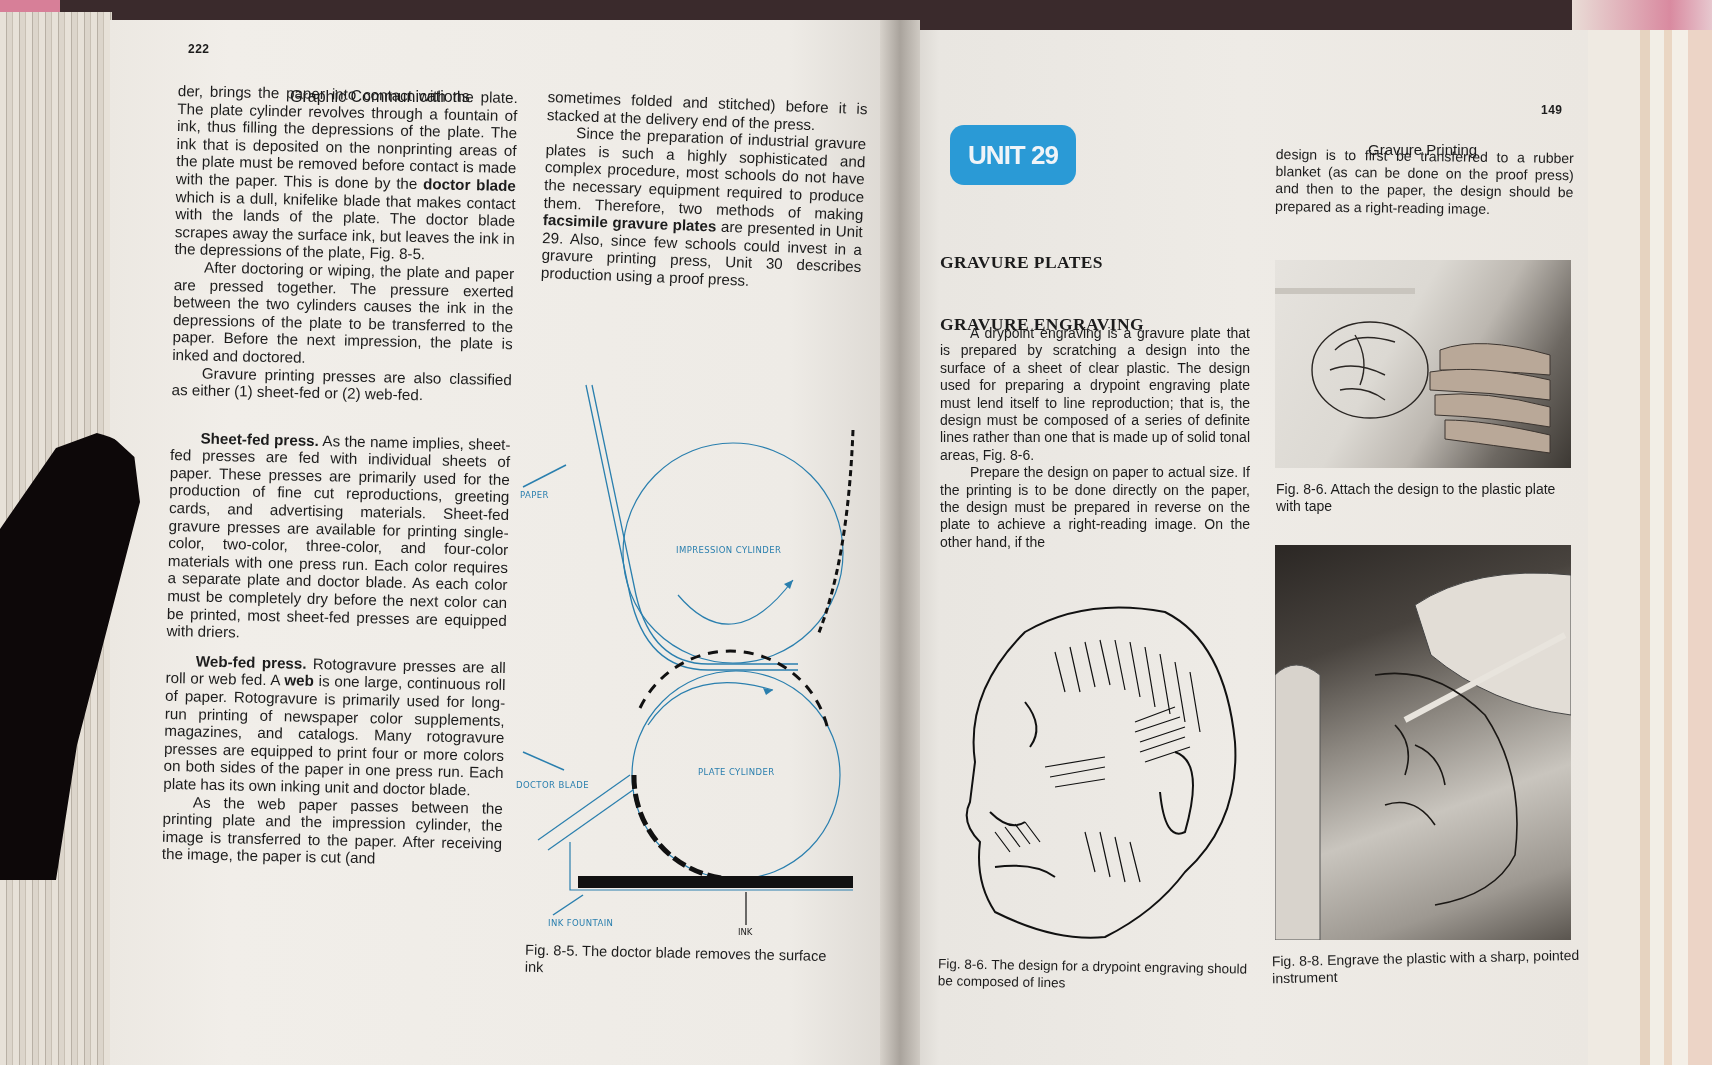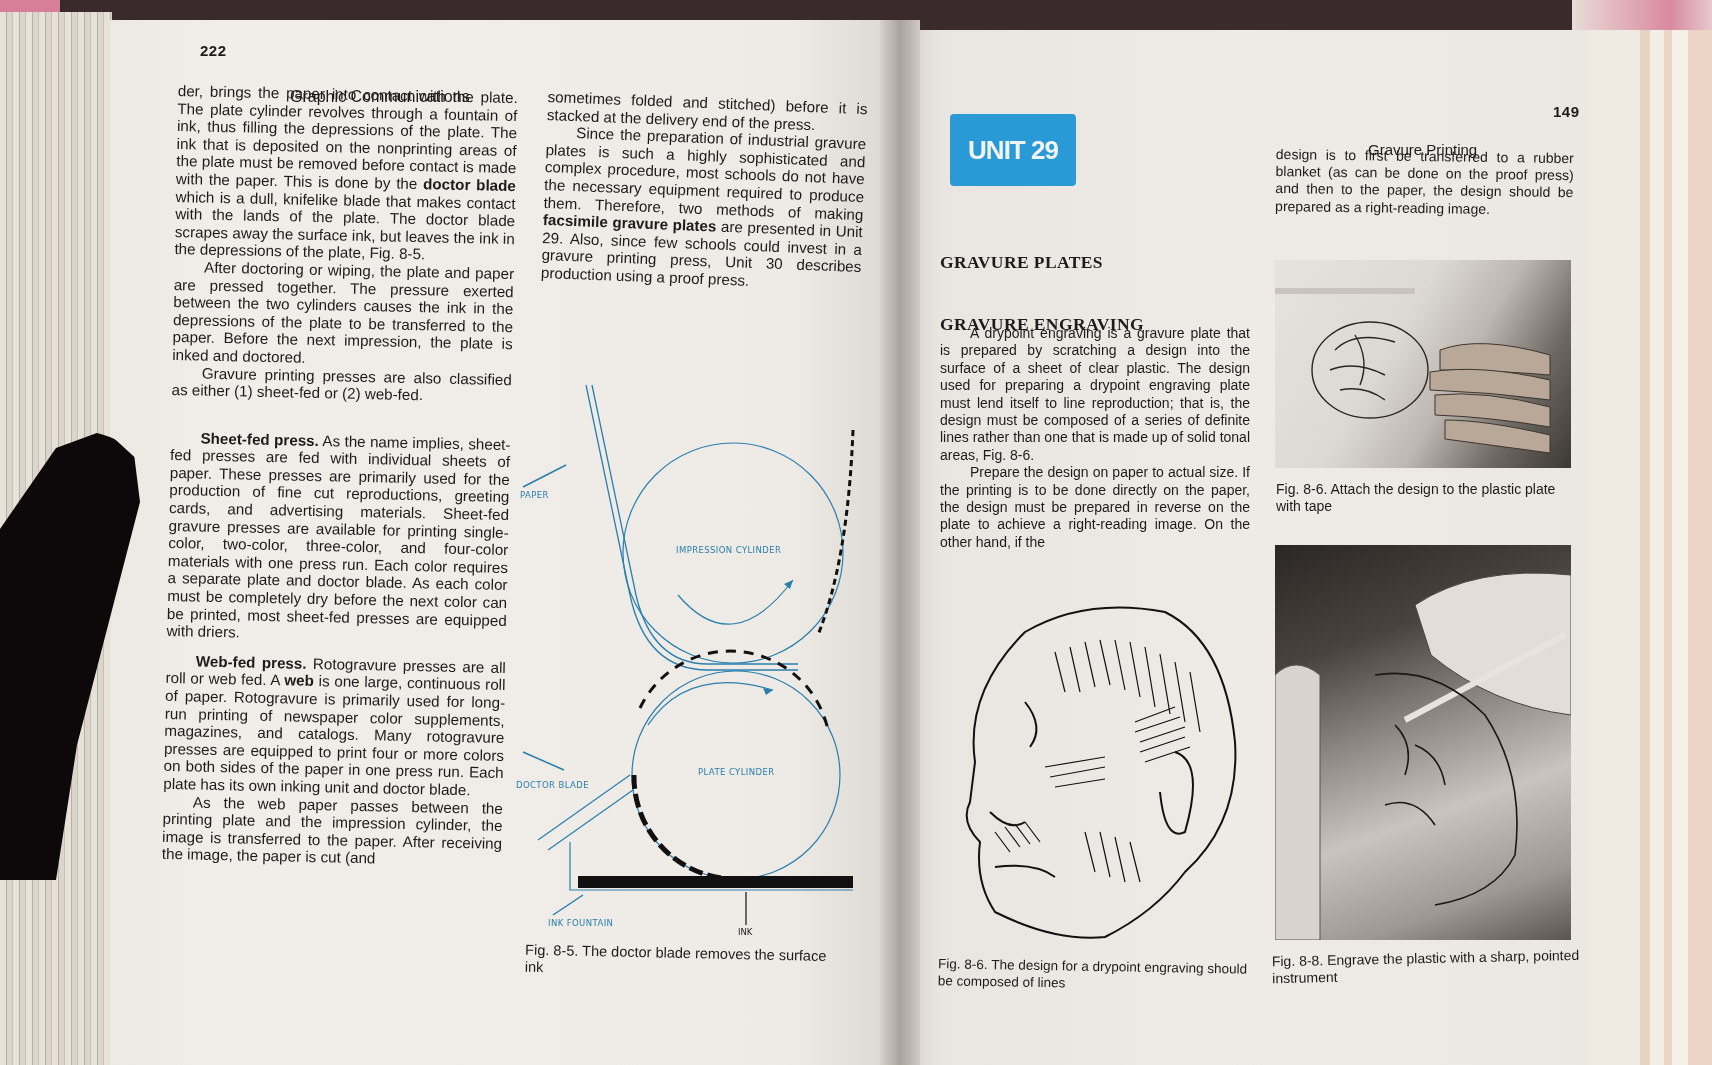--- a/index.html
+++ b/index.html
@@ -42,38 +42,38 @@
   
   .thumb {
     position: absolute; left: 0; top: 430px; width: 140px; height: 450px;
     background: #0d0809;
     border-top-right-radius: 70px 40px;
     border-bottom-right-radius: 10px 300px;
     clip-path: polygon(0 22%, 40% 4%, 75% 0, 96% 6%, 100% 16%, 80% 40%, 55% 70%, 40% 100%, 0 100%);
   }
 
   
-  .folio { position: absolute; font-weight: bold; font-size: 15px; letter-spacing: 0.5px; margin-left: 12px; }
+  .folio { position: absolute; font-weight: bold; font-size: 12px; letter-spacing: 0.5px; }
   .runhead { position: absolute; font-size: 16px; margin-top: 40px; }
 
   .col { position: absolute; font-size: 15.2px; line-height: 17.6px; text-align: justify; }
   .col p { margin-bottom: 0; }
   .col p.indent { text-indent: 30px; }
   .col p.gap { margin-top: 12px; }
   .col p.gap2 { margin-top: 30px; }
   .col b { font-weight: bold; }
 
   .col-left1 { left: 178px; top: 82px; width: 340px; transform: rotate(1.2deg); transform-origin: left top; }
   .col-left2 { left: 548px; top: 88px; width: 320px; transform: rotate(2.2deg); transform-origin: left top; }
   .col-right1 { left: 940px; top: 325px; width: 310px; font-size: 14px; line-height: 17.4px; }
   .col-right2 { left: 1276px; top: 146px; width: 298px; font-size: 14px; line-height: 17.2px; transform: rotate(0.8deg); transform-origin: left top; }
 
   .unit-badge {
-    position: absolute; left: 950px; top: 114px; width: 126px; height: 72px;
-    background: #2a9ad6; border-radius: 4px;
+    position: absolute; left: 950px; top: 125px; width: 126px; height: 60px;
+    background: #2a9ad6; border-radius: 14px;
     display: flex; align-items: center; justify-content: center;
   }
   .unit-badge span { color: #f0f4f8; font-weight: bold; font-size: 26px; letter-spacing: -1px; }
 
   .sec-title { position: absolute; font-family: "Liberation Serif", serif; font-weight: bold; font-size: 17.5px; letter-spacing: 0.4px; margin-top: 27px; }
 
   .caption { position: absolute; font-size: 14px; line-height: 17px; }
 
   
   .diagram { position: absolute; left: 508px; top: 370px; width: 360px; height: 570px; }

